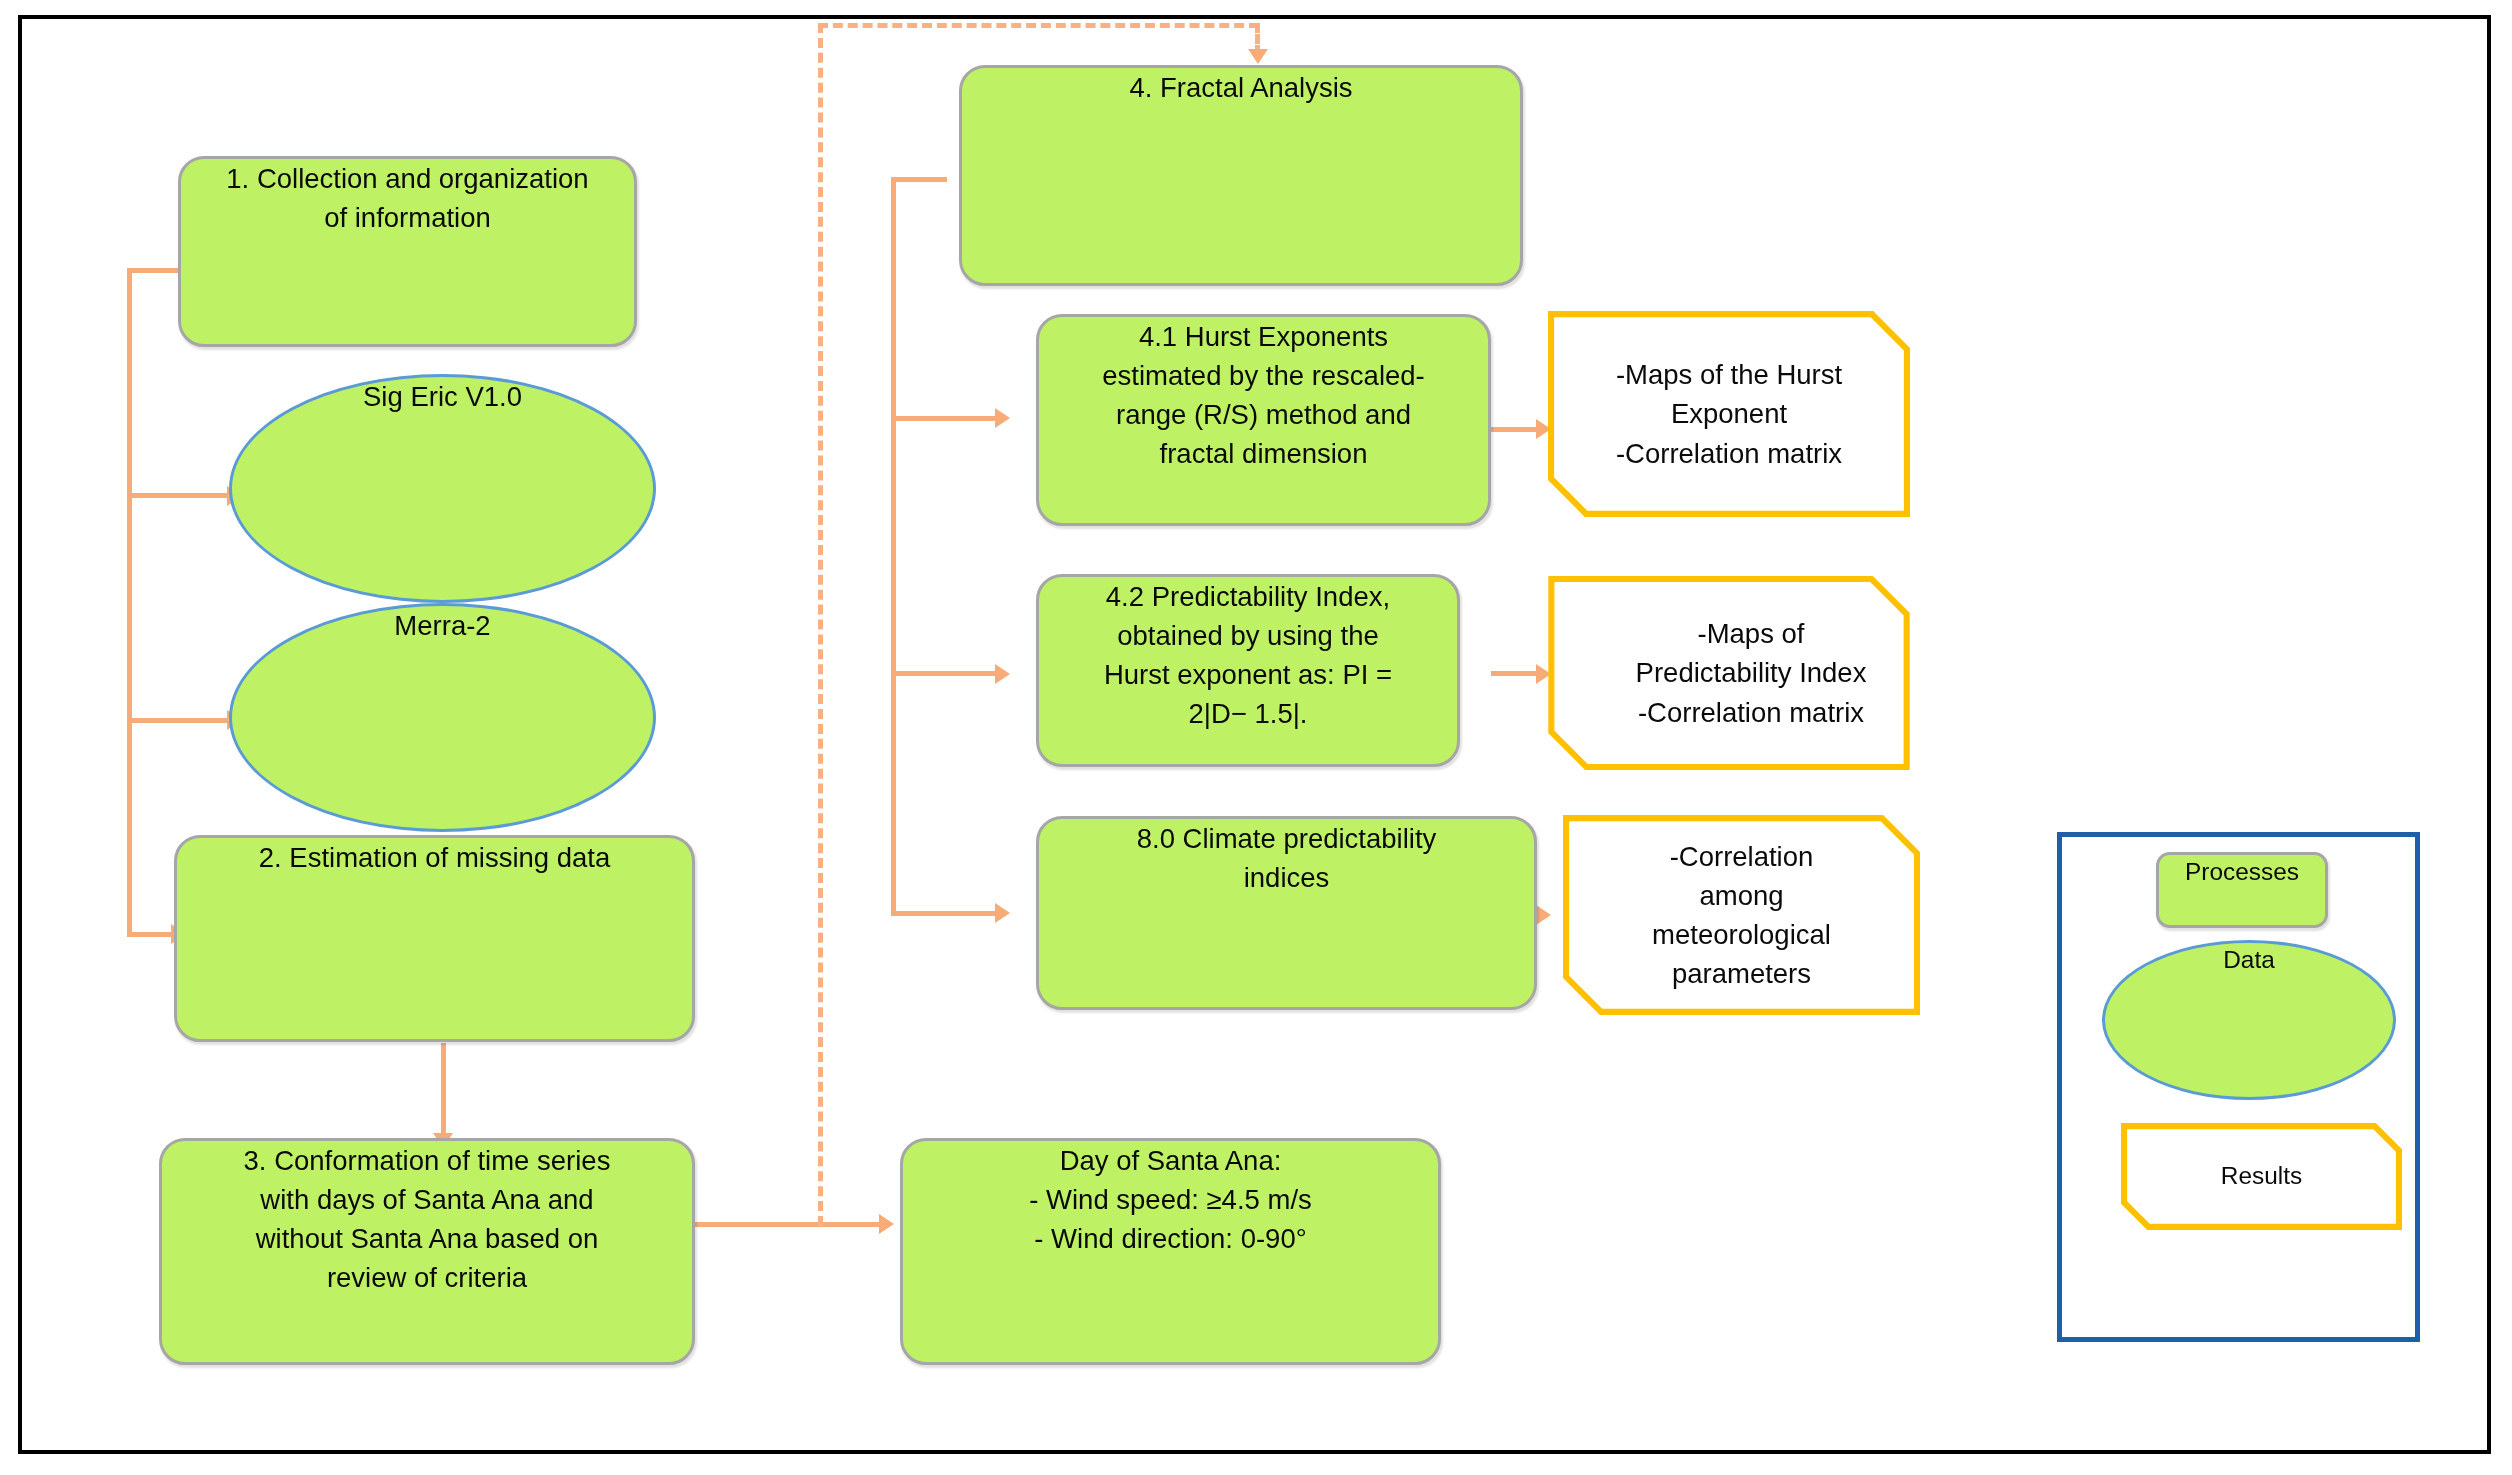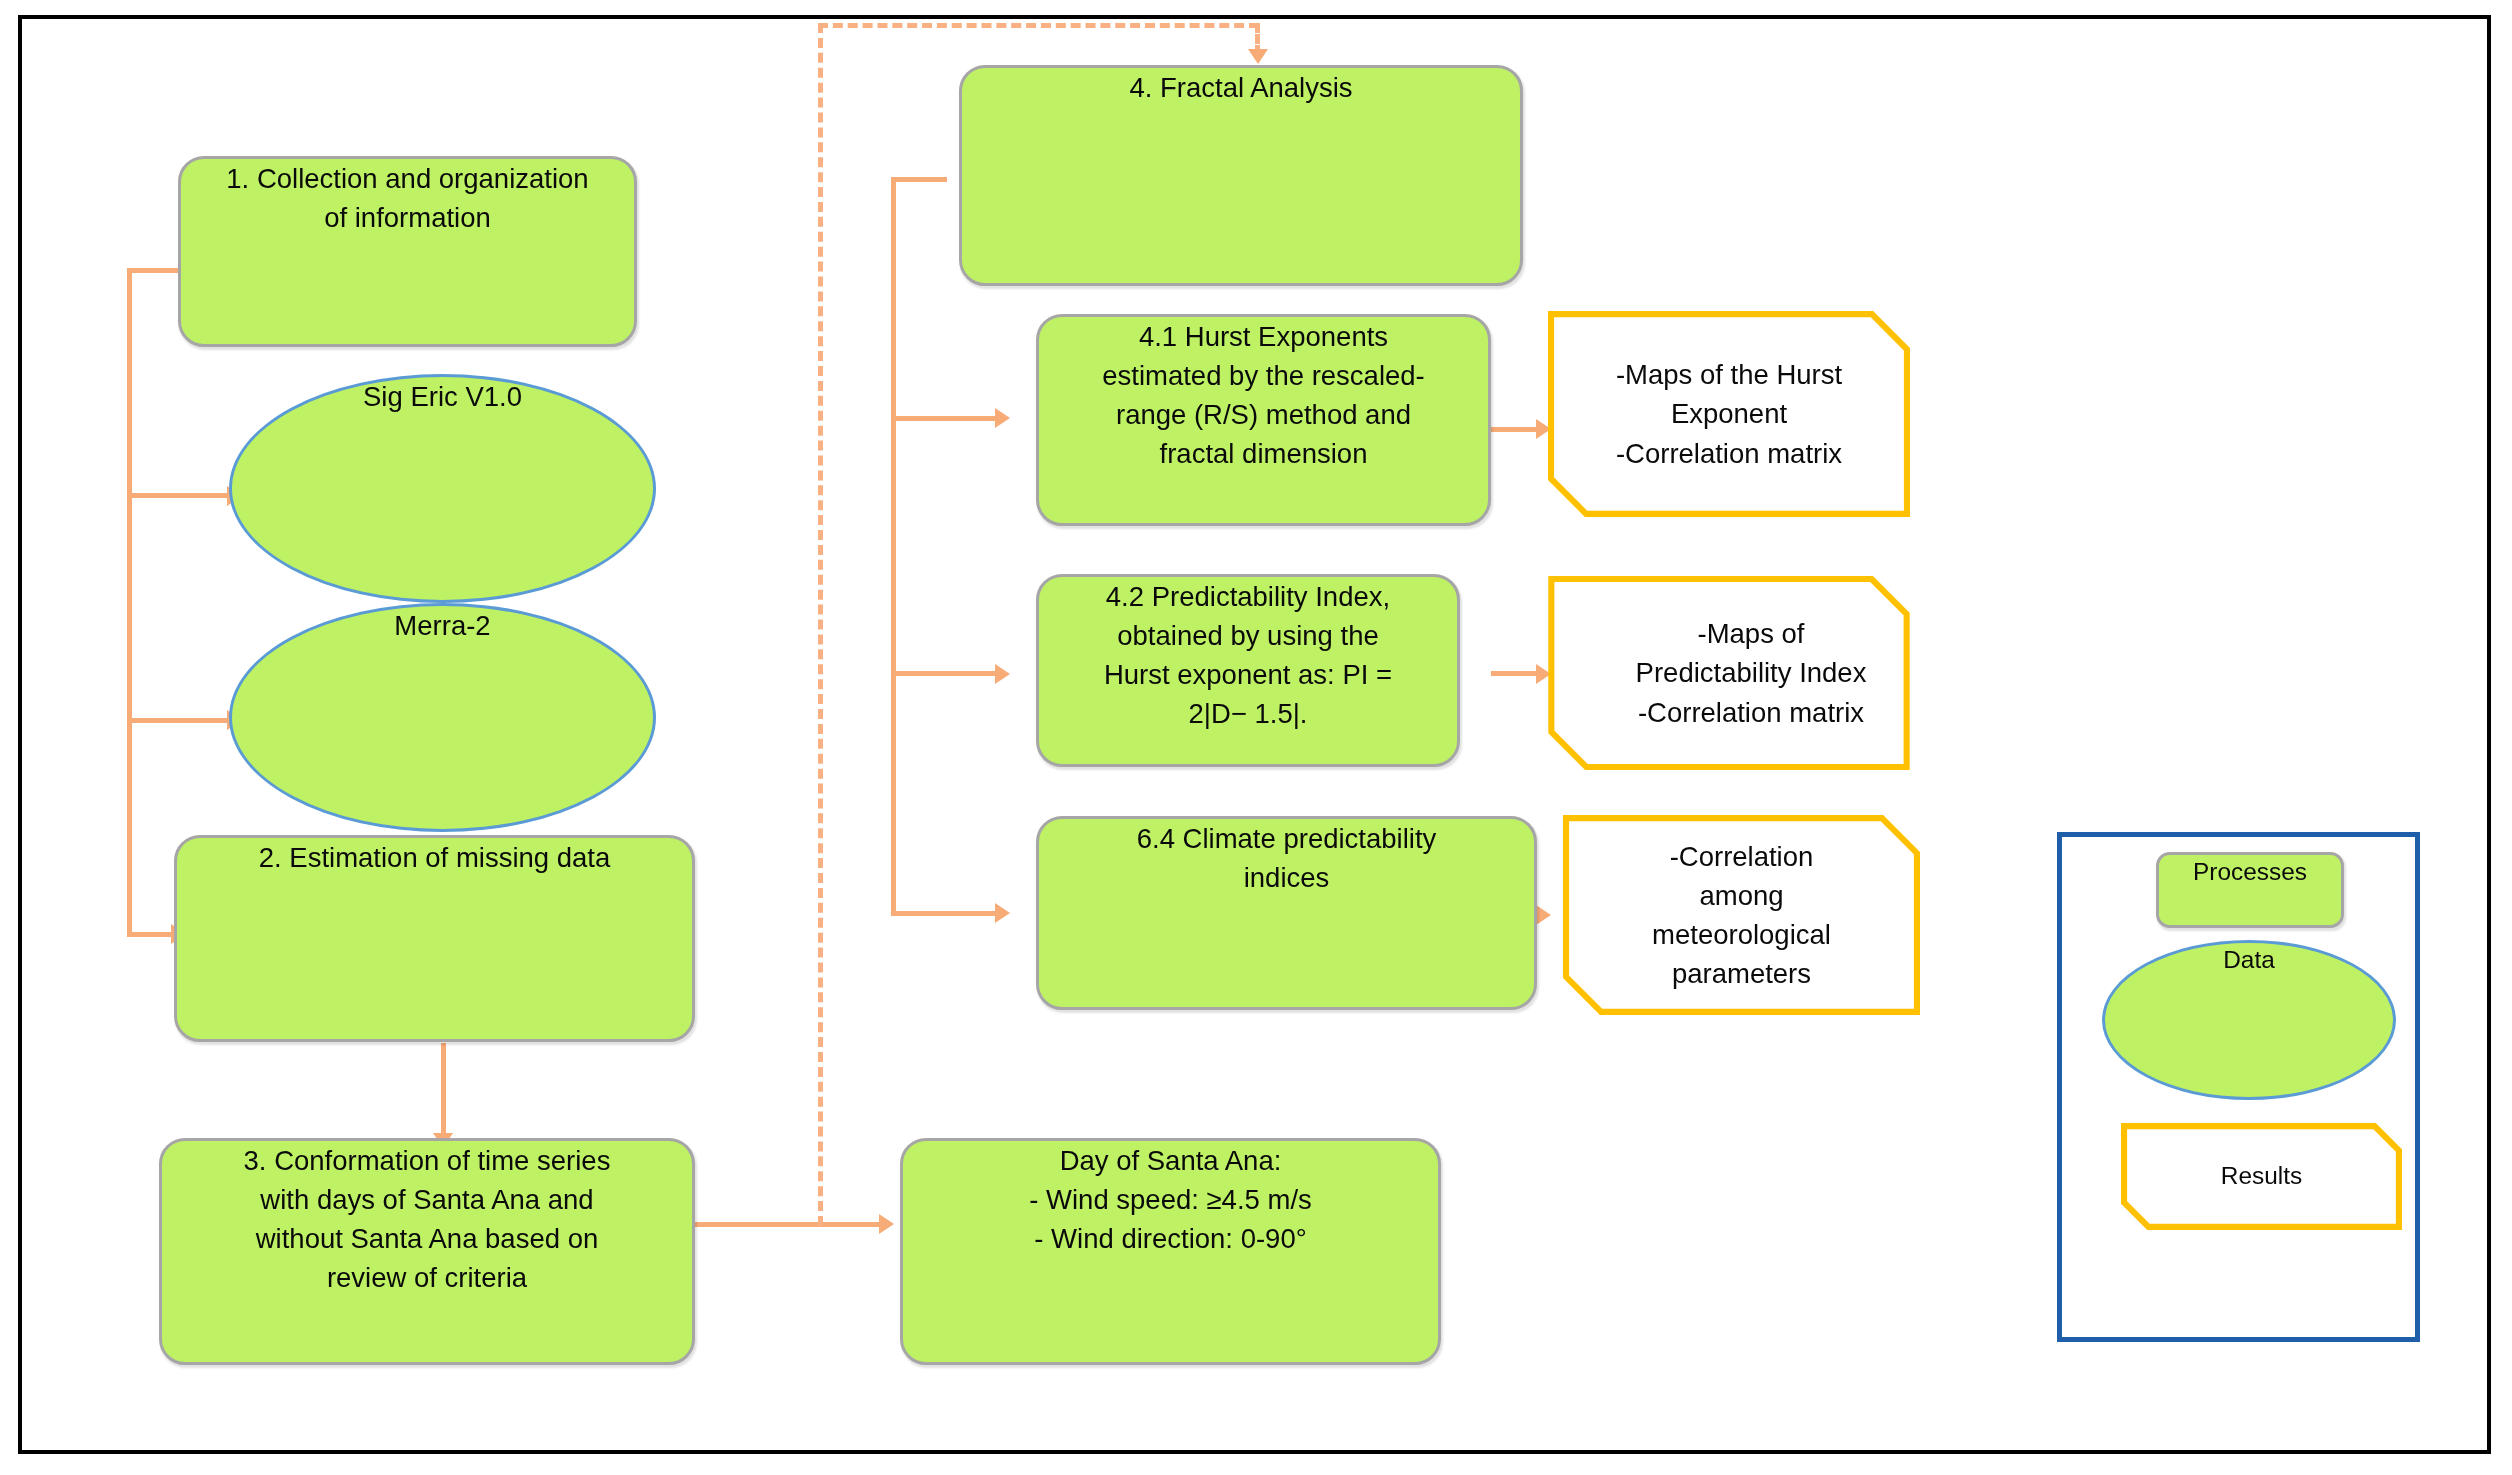--- a/index.html
+++ b/index.html
@@ -137,21 +137,21 @@
   </div>
 
   <div class="node process" style="left:1036px;top:574px;width:424px;height:193px;font-size:27.5px;">
     <span class="txt">4.2 Predictability Index,
 obtained by using the
 Hurst exponent as: PI =
 2|D− 1.5|.</span>
   </div>
 
   <div class="node process" style="left:1036px;top:816px;width:501px;height:194px;font-size:27.5px;">
-    <span class="txt">6.4 Climate predictability
+    <span class="txt">8.0 Climate predictability
 indices</span>
   </div>
 
   <div class="result" style="left:1548px;top:311px;width:362px;height:206px;">
     <svg width="362" height="206" viewBox="0 0 475 270">
       <polygon points="4,4 425,4 471,50 471,266 50,266 4,220" fill="#ffffff" stroke="#ffc000" stroke-width="8" stroke-linejoin="miter"></polygon>
     </svg>
     <span class="txt" style="font-size:27.5px;">-Maps of the Hurst
 Exponent
 -Correlation matrix</span>
@@ -170,21 +170,21 @@
     <svg width="357" height="200" viewBox="0 0 468 262">
       <polygon points="4,4 418,4 464,50 464,258 50,258 4,212" fill="#ffffff" stroke="#ffc000" stroke-width="8" stroke-linejoin="miter"></polygon>
     </svg>
     <span class="txt" style="font-size:27.5px;">-Correlation
 among
 meteorological
 parameters</span>
   </div>
 
   <div id="legend" style="left:2057px;top:832px;width:353px;height:500px;">
-    <div class="node process" style="left:94px;top:15.3px;width:188px;height:76px;font-size:24.4px;border-radius:13.7px;">
+    <div class="node process" style="left:94px;top:15.3px;width:172px;height:76px;font-size:24.4px;border-radius:13.7px;">
       <span class="txt">Processes</span>
     </div>
 
     <div class="node data" style="left:40px;top:103px;width:294px;height:160px;font-size:24.4px;">
       <span class="txt">Data</span>
     </div>
 
     <div class="result" style="left:59px;top:286px;width:281px;height:107px;">
       <svg width="281" height="107" viewBox="0 0 368 140">
         <polygon points="4,4 332,4 364,36 364,136 36,136 4,104" fill="#ffffff" stroke="#ffc000" stroke-width="8" stroke-linejoin="miter"></polygon>

